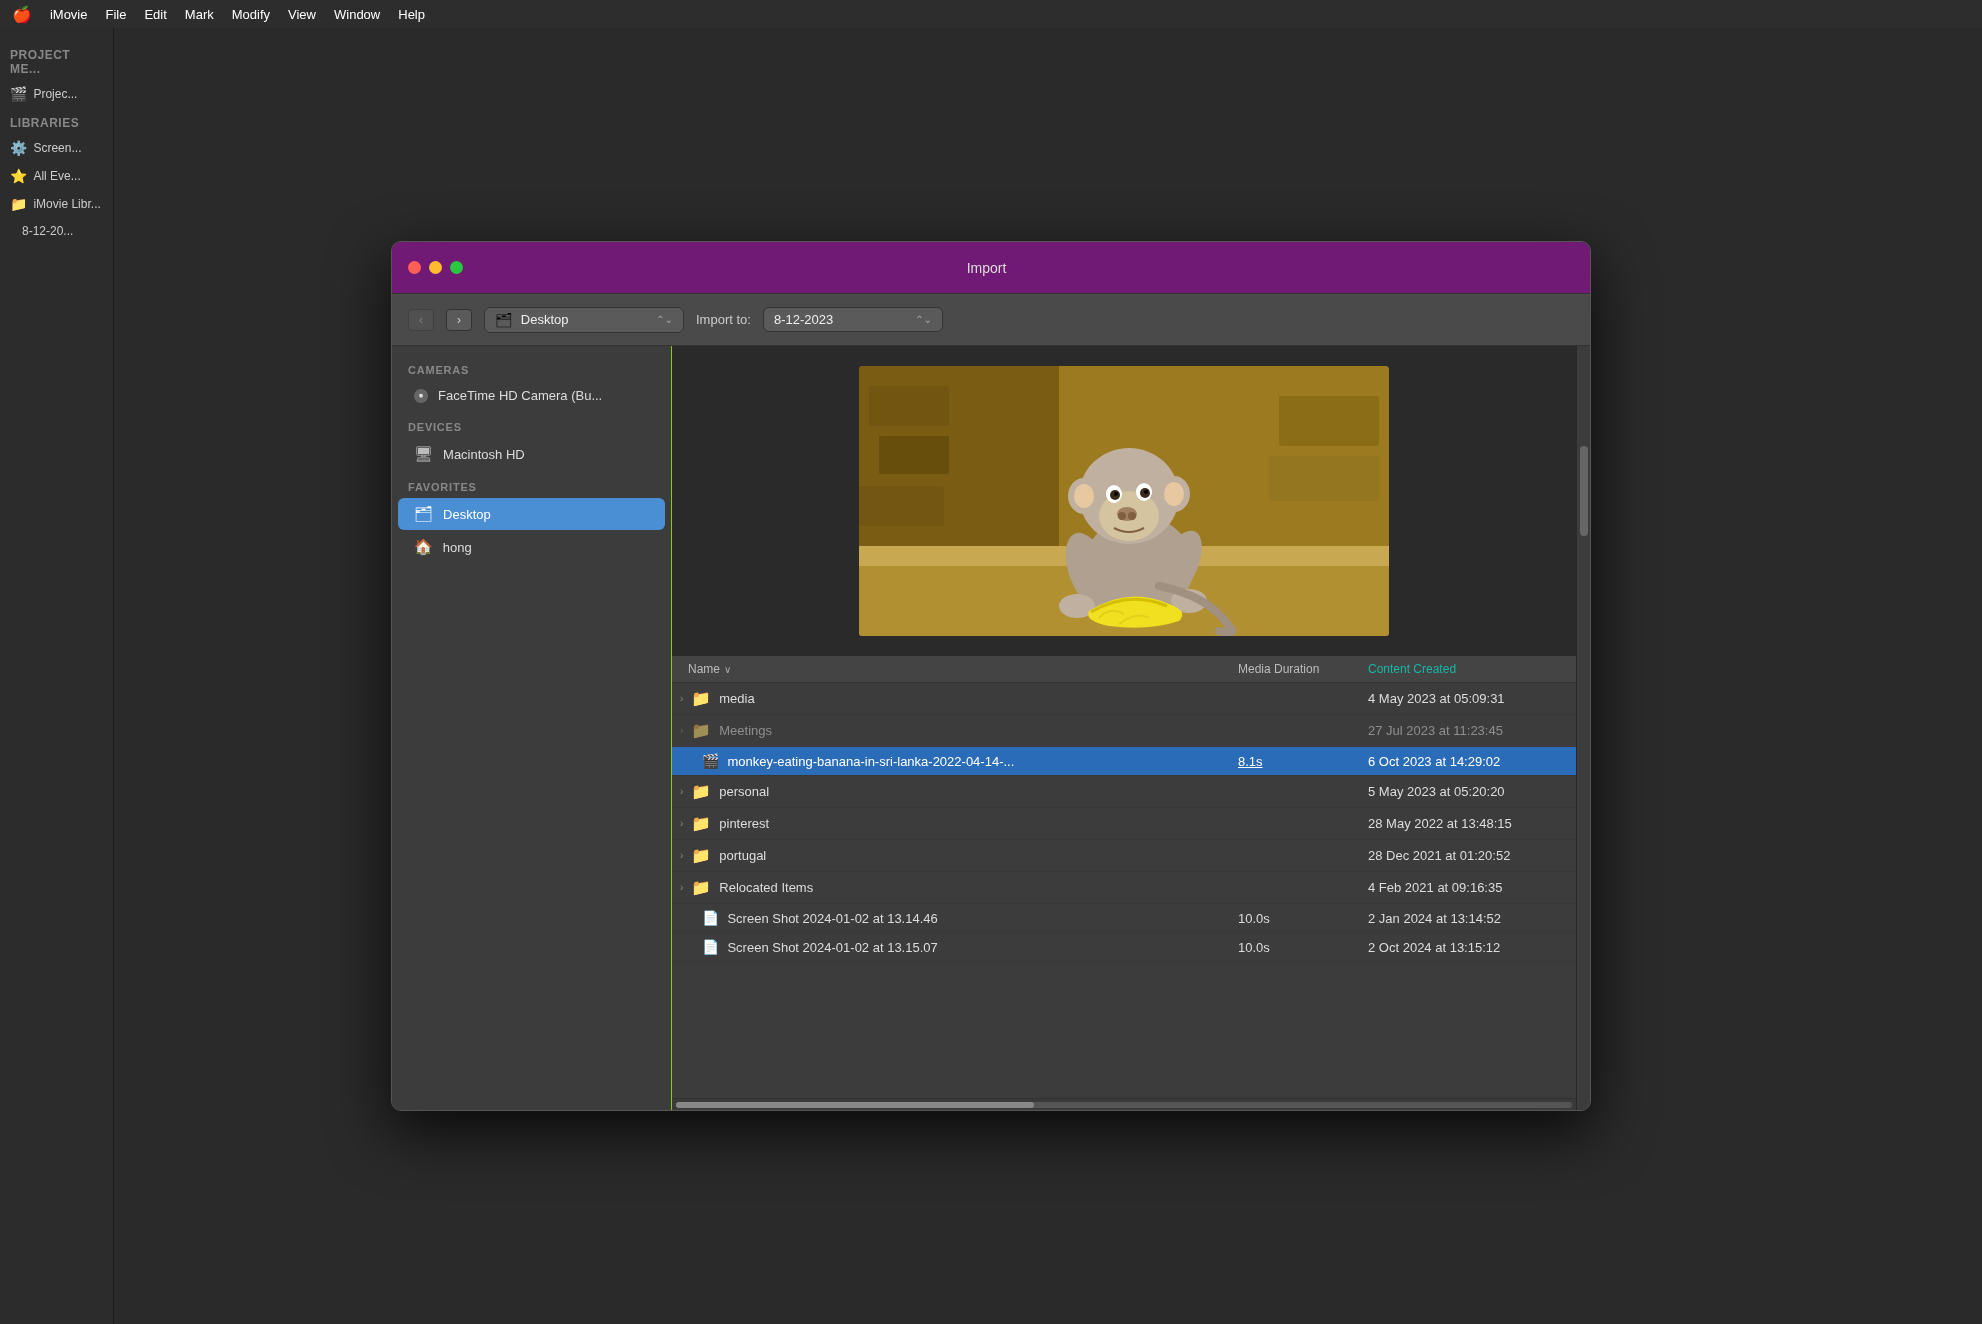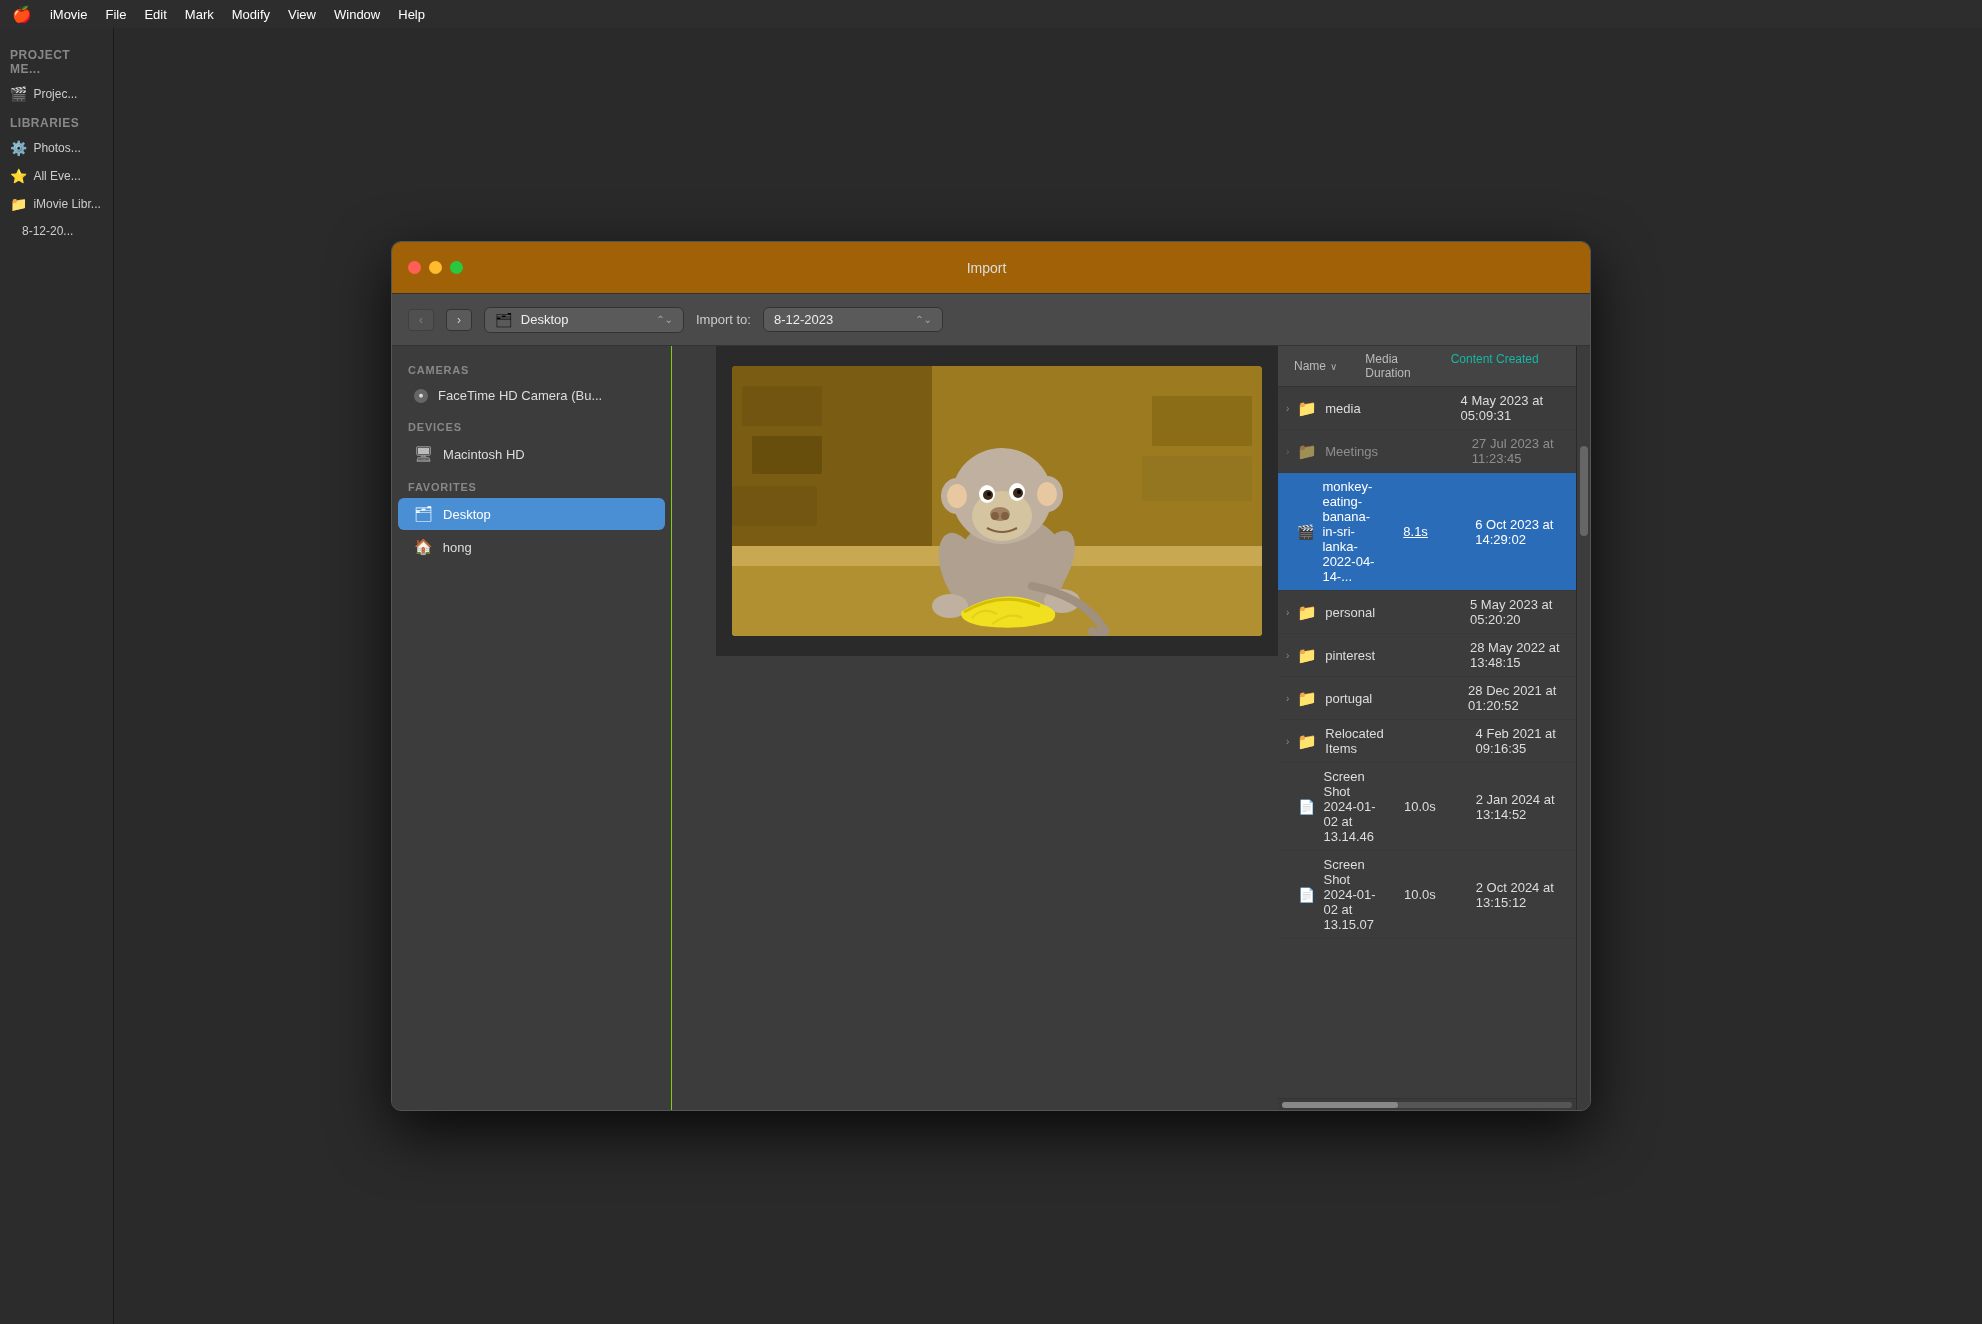--- a/index.html
+++ b/index.html
@@ -76,21 +76,21 @@
       box-shadow: 0 20px 60px rgba(0,0,0,0.8);
       display: flex;
       flex-direction: column;
       overflow: hidden;
       border: 1px solid #555;
     }
 
     
     .titlebar {
       height: 52px;
-      background: #a16207;
+      background: #701a75;
       display: flex;
       align-items: center;
       padding: 0 16px;
       border-bottom: 1px solid #333;
       flex-shrink: 0;
     }
     .window-controls {
       display: flex;
       gap: 8px;
       margin-right: 16px;
@@ -198,24 +198,23 @@
       cursor: pointer;
       border-radius: 6px;
       margin: 1px 6px;
     }
     .ds-item.active { background: #4a8fd4; color: #fff; }
 
     
     .right-panel {
       flex: 1;
       display: flex;
-      flex-direction: row;
+      flex-direction: column;
       background: #3c3c3c;
       overflow: hidden;
-      margin-left: 44px;
     }
 
     
     .preview-area {
       height: 310px;
       background: #2a2a2a;
       display: flex;
       align-items: center;
       justify-content: center;
       flex-shrink: 0;
@@ -398,21 +397,21 @@
 <div class="imovie-bg">
   <div class="sidebar-left">
     <div class="sidebar-section-header">PROJECT ME...</div>
     <div class="sidebar-item-bg">
       <span class="sidebar-icon">🎬</span>
       <span>Projec...</span>
     </div>
     <div class="sidebar-section-header">LIBRARIES</div>
     <div class="sidebar-item-bg">
       <span class="sidebar-icon">⚙️</span>
-      <span>Photos...</span>
+      <span>Screen...</span>
     </div>
     <div class="sidebar-item-bg">
       <span class="sidebar-icon">⭐</span>
       <span>All Eve...</span>
     </div>
     <div class="sidebar-item-bg">
       <span class="sidebar-icon">📁</span>
       <span>iMovie Libr...</span>
     </div>
     <div class="sidebar-item-bg" style="padding-left: 22px;">

